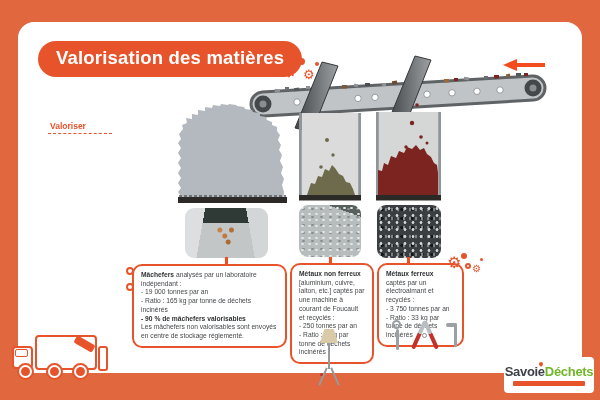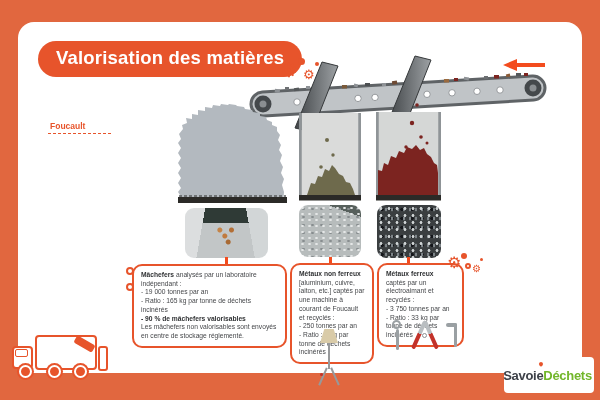--- a/index.html
+++ b/index.html
@@ -94,21 +94,21 @@
   .truck .cab{position:absolute;left:2px;top:16px;width:21px;height:23px;border:2.5px solid var(--accent);border-radius:4px;background:#fff;}
   .truck .cab-window{position:absolute;left:5px;top:19px;width:13px;height:8px;border:1.8px solid var(--accent);border-radius:2px;background:#fff;}
   .truck .body{position:absolute;left:25px;top:5px;width:62px;height:35px;border:2.5px solid var(--accent);border-radius:4px;background:#fff;}
   .truck .arm{position:absolute;left:64px;top:10px;width:21px;height:8px;background:var(--accent);border-radius:2px;transform:rotate(30deg);}
   .truck .tail{position:absolute;left:88px;top:16px;width:10px;height:25px;border:2.5px solid var(--accent);border-radius:3px;background:#fff;}
   .truck .wheel{position:absolute;top:35px;width:13px;height:13px;border-radius:50%;background:var(--accent);
     border:2.5px solid #fff;box-shadow:0 0 0 2px var(--accent);}
   .truck .w1{left:9px;} .truck .w2{left:38px;} .truck .w3{left:64px;}
 
   .logo{position:absolute;left:504px;top:357px;width:90px;height:36px;background:#fff;border-radius:4px;
-    display:flex;flex-direction:row;align-items:center;justify-content:center;gap:3px;}
+    display:flex;flex-direction:column;align-items:center;justify-content:center;gap:3px;}
   .logo .name{font-size:13px;font-weight:700;letter-spacing:-.3px;line-height:1;}
   .logo .p1{color:#3d4148;} .logo .p2{color:#72b62a;}
   .logo .flame{position:absolute;left:35px;top:5px;width:4px;height:4px;border-radius:50% 50% 50% 0;background:var(--accent);transform:rotate(-45deg);}
   .logo .strip{width:72px;height:5px;background:var(--accent);border-radius:1px;}
 </style>
 </head>
 <body>
 
 <div class="poster">
   <div class="panel"></div>
@@ -214,21 +214,21 @@
           <circle cx="256" cy="82" r="1.8"></circle>
         <circle cx="241" cy="92" r="1.7"></circle>
           <circle cx="262" cy="88" r="1.5"></circle>
           <circle cx="252" cy="50" r="1.8"></circle>
         </g>
       <path fill="#7c2420" d="M213,140 213,115 217,116 219,108 223,110 226,101 231,103 234,96 239,98 242,92 247,94 251,90 255,95 259,93 262,99 266,102 269,108 272,110 273,118 273,140 Z"></path>
       <rect x="211" y="140" width="65" height="5.5" fill="#2b2a27"></rect>
     </g>
   </svg>
 
-  <div class="objectives-label">Foucault</div>
+  <div class="objectives-label">Valoriser</div>
 
   <div class="photo photo1"></div>
   <div class="photo photo2"></div>
   <div class="photo photo3"></div>
 
   <div class="down-arrow" style="left:226px;top:266px;">
       <span class="stem"></span>
       <span class="head"></span>
     </div>
   <div class="down-arrow" style="left:330px;top:266px;">

